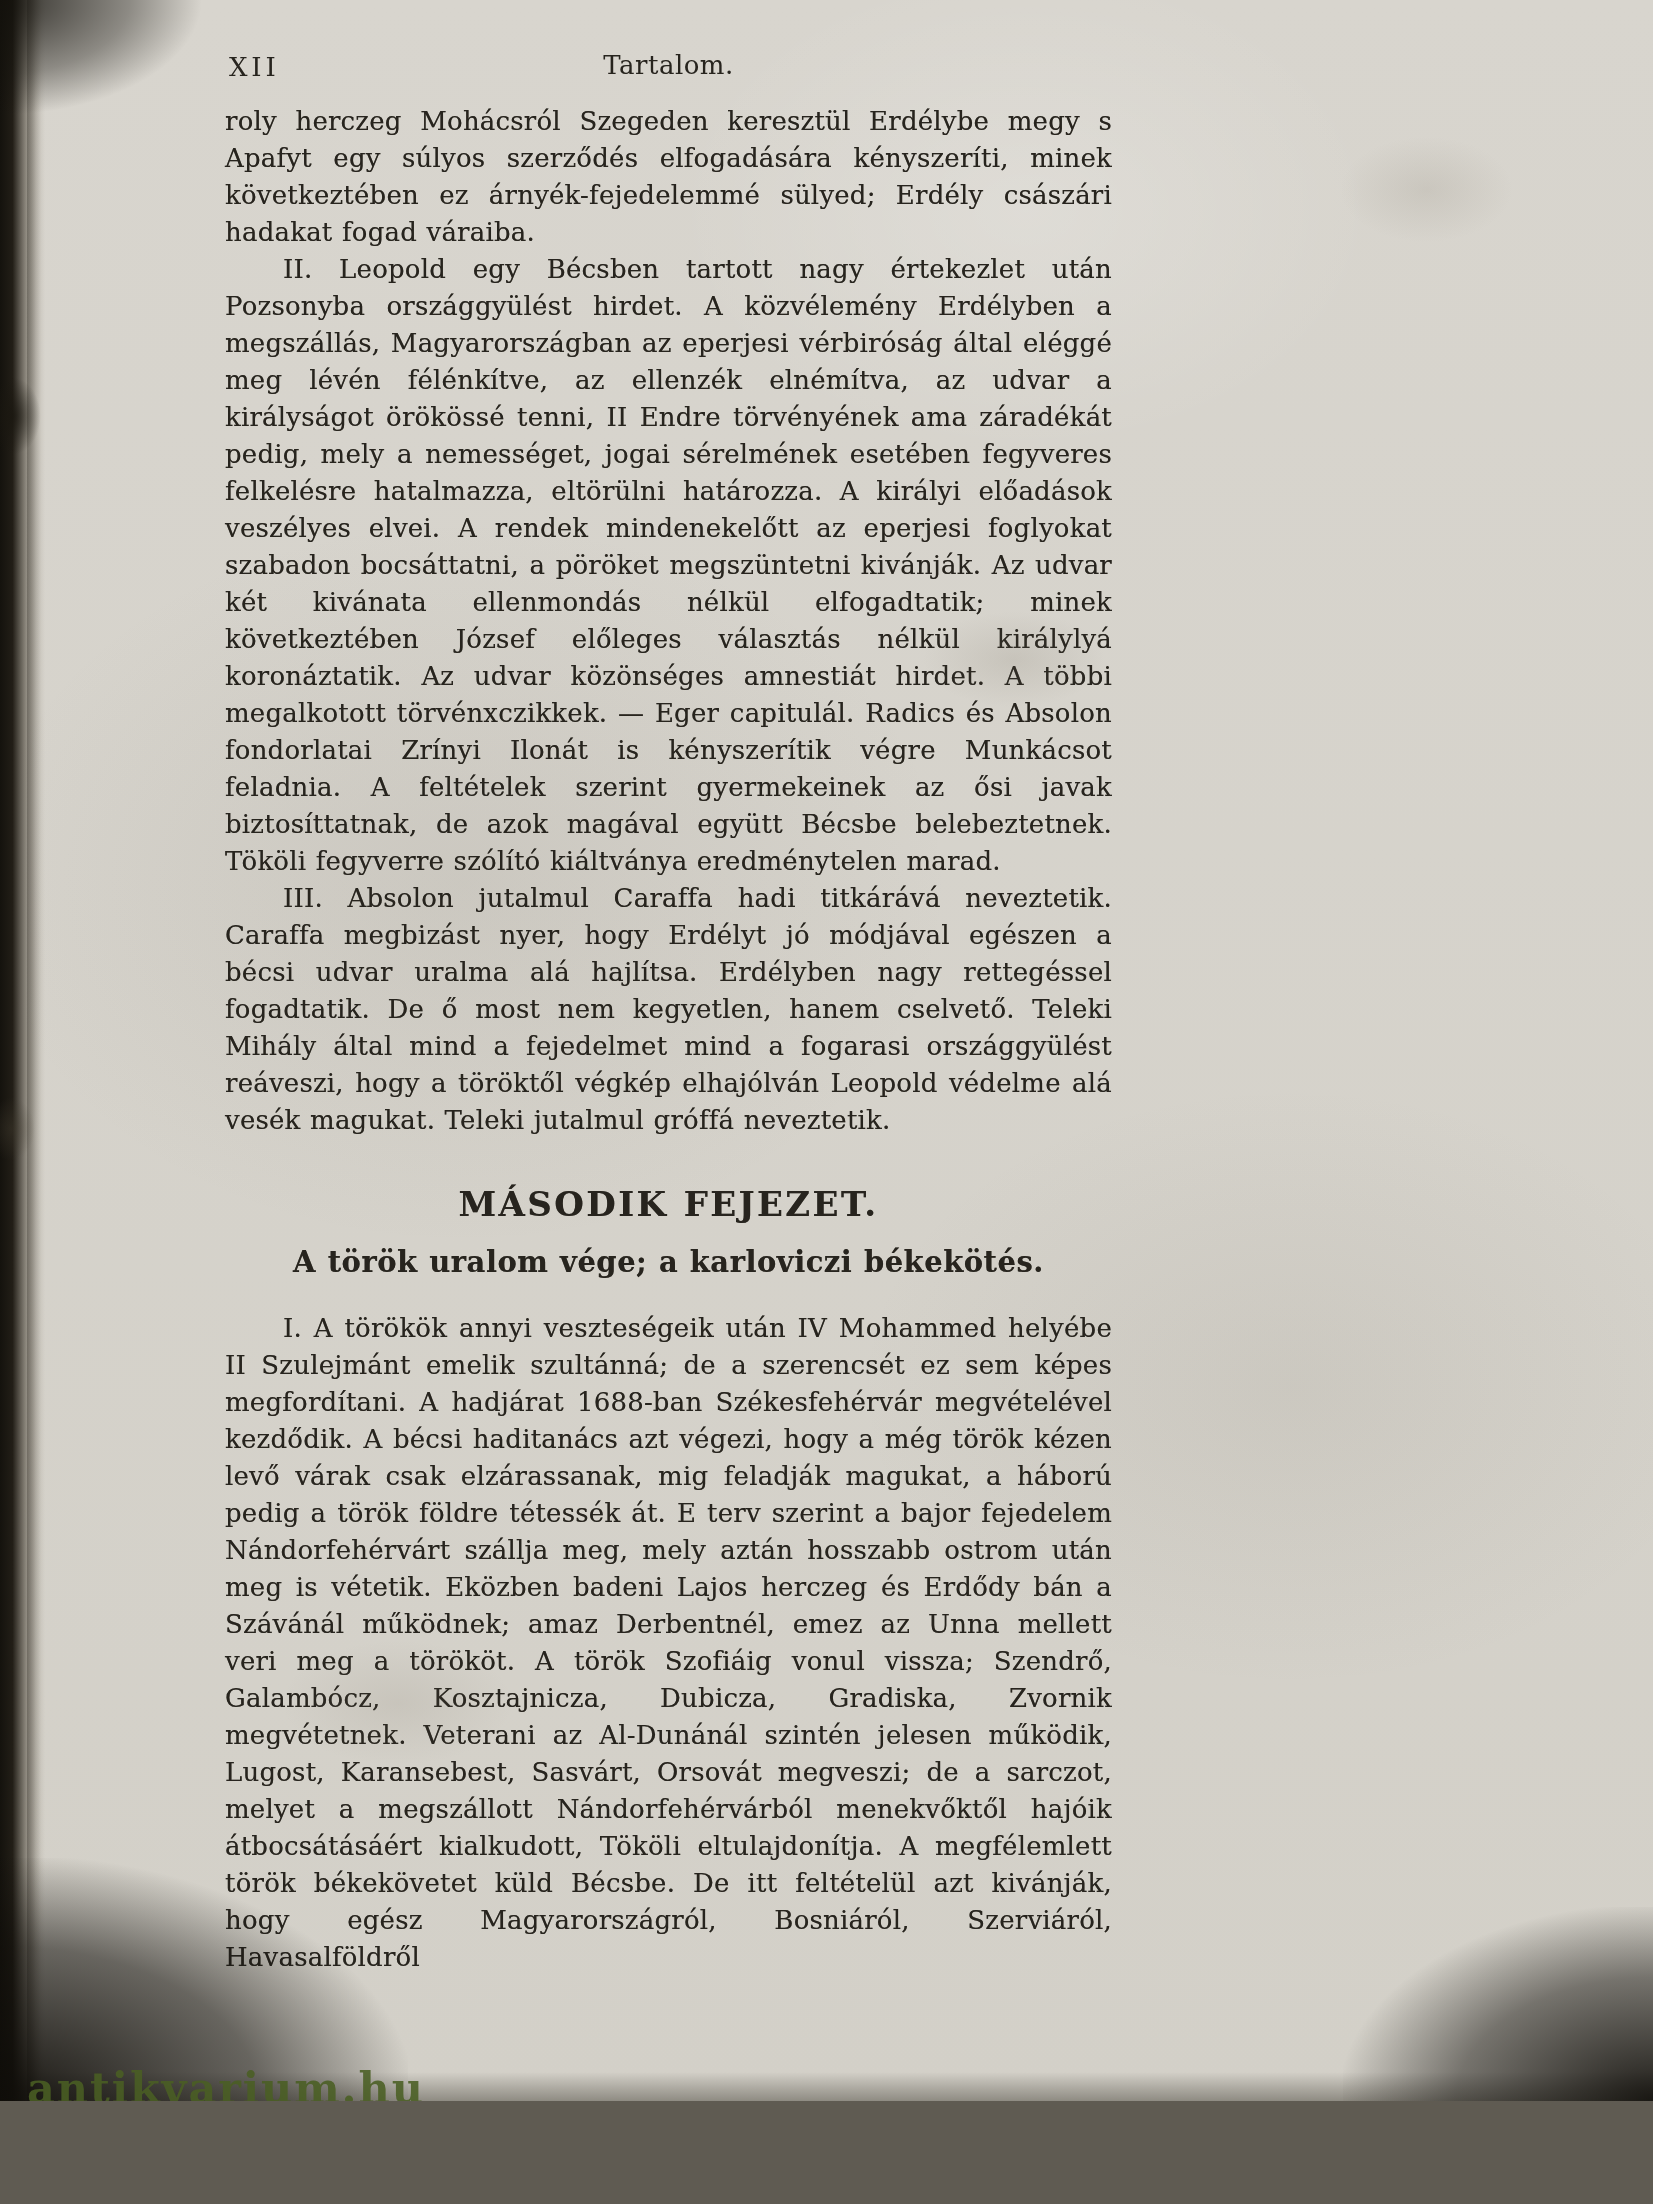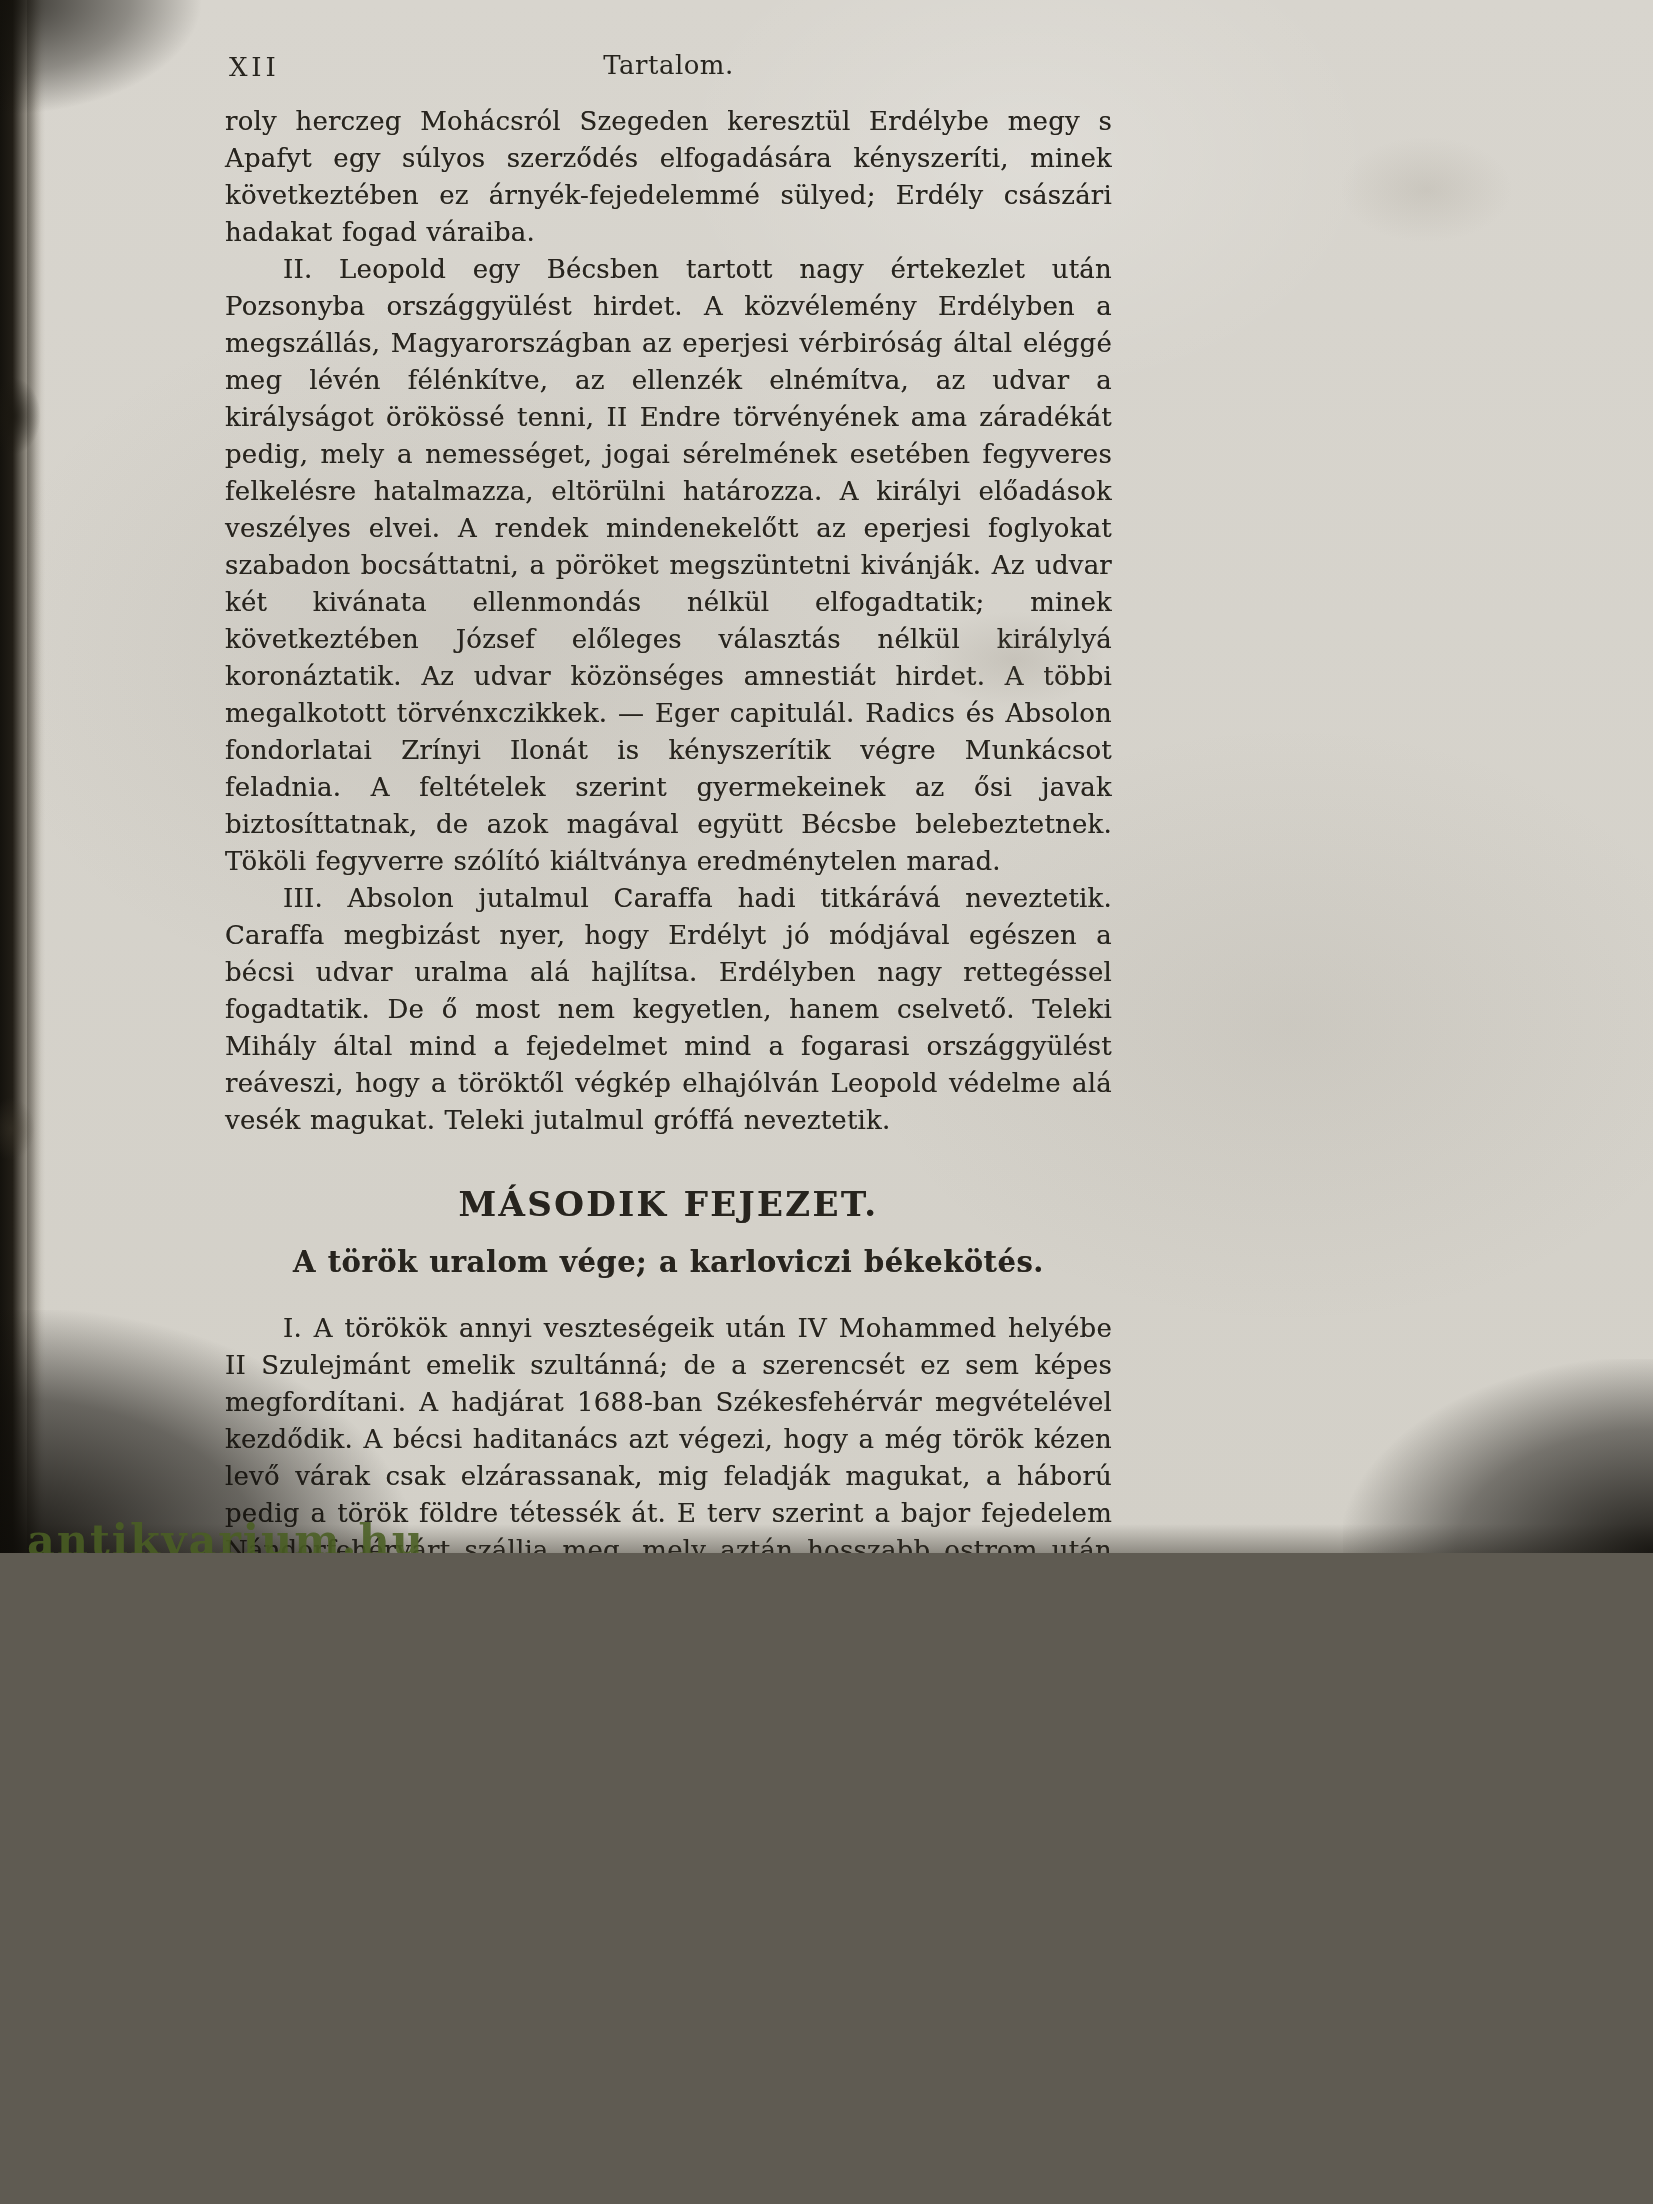--- a/index.html
+++ b/index.html
@@ -9,21 +9,21 @@
   body {
     width: 1654px;
     height: 2205px;
     overflow: hidden;
     background: #5f5b52;
     font-family: "DejaVu Serif", "Liberation Serif", serif;
   }
   .page {
     position: relative;
     width: 1654px;
-    height: 1553px;
+    height: 2101px;
     overflow: hidden;
     color: #27241e;
     background:
       radial-gradient(ellipse 505px 349px at 62% 10%, rgba(255,255,255,0.18), transparent 70%),
       radial-gradient(ellipse 679px 505px at 28% 42%, rgba(108,102,90,0.10), transparent 72%),
       radial-gradient(ellipse 602px 417px at 78% 66%, rgba(108,102,90,0.09), transparent 72%),
       linear-gradient(#d8d5ce, #d3d0c8);
   }
   
   .overlay { position: absolute; pointer-events: none; }

